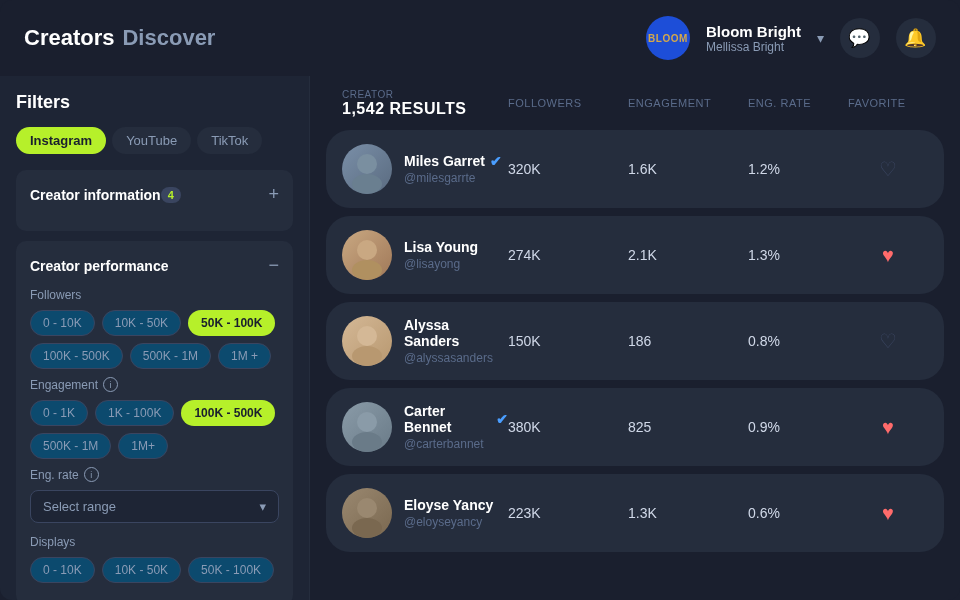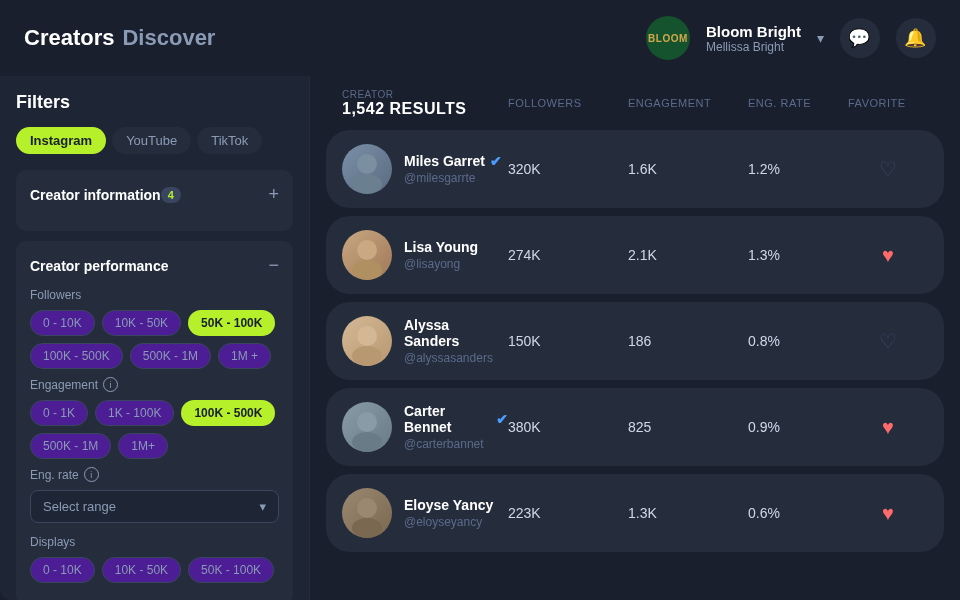--- a/index.html
+++ b/index.html
@@ -34,21 +34,21 @@
     }
     .header-right {
       display: flex;
       align-items: center;
       gap: 16px;
     }
     .brand-avatar {
       width: 44px;
       height: 44px;
       border-radius: 50%;
-      background: #14532d;
+      background: #1d4ed8;
       display: flex;
       align-items: center;
       justify-content: center;
       font-size: 10px;
       font-weight: 700;
       color: #d4a84b;
       letter-spacing: 0.5px;
     }
     .brand-info {
       display: flex;
@@ -163,21 +163,21 @@
       margin-bottom: 8px;
     }
     .tag {
       padding: 5px 12px;
       border-radius: 16px;
       font-size: 12px;
       cursor: pointer;
       border: 1px solid transparent;
     }
     .tag.default {
-      background: #4c1d95;
+      background: #0c4a6e;
       color: #8a9bb5;
       border-color: #3a4560;
     }
     .tag.selected {
       background: #b6f02a;
       color: #1a1f2e;
       font-weight: 600;
     }
 
     .sub-label {

